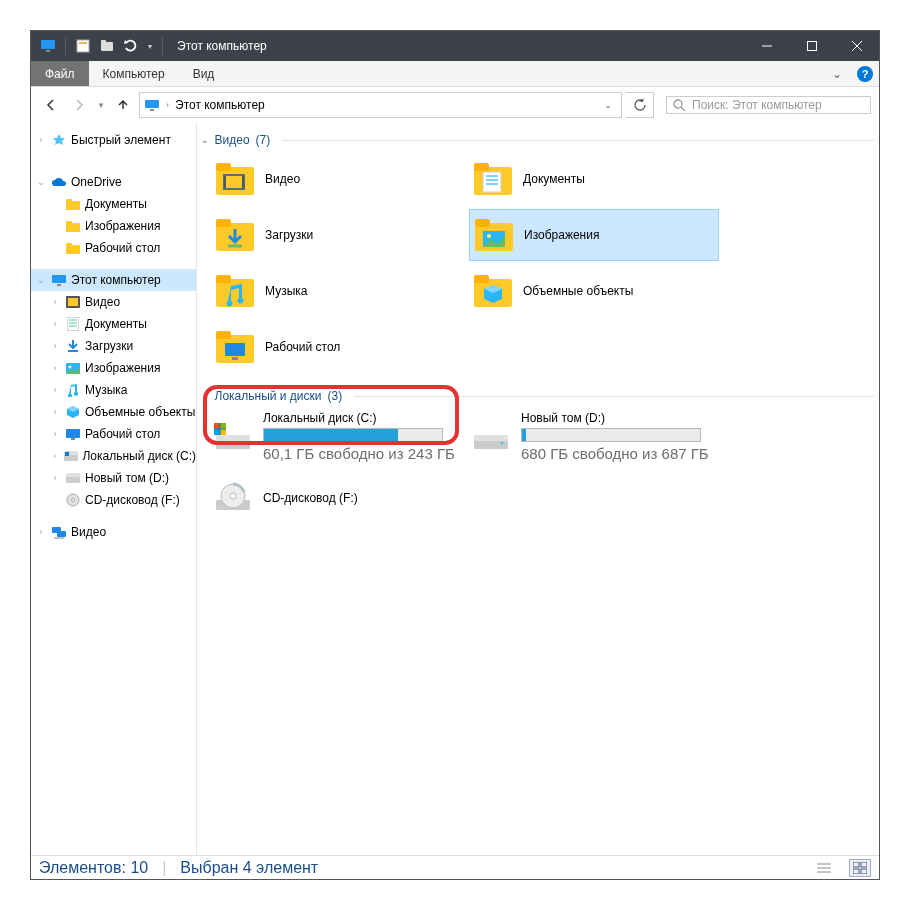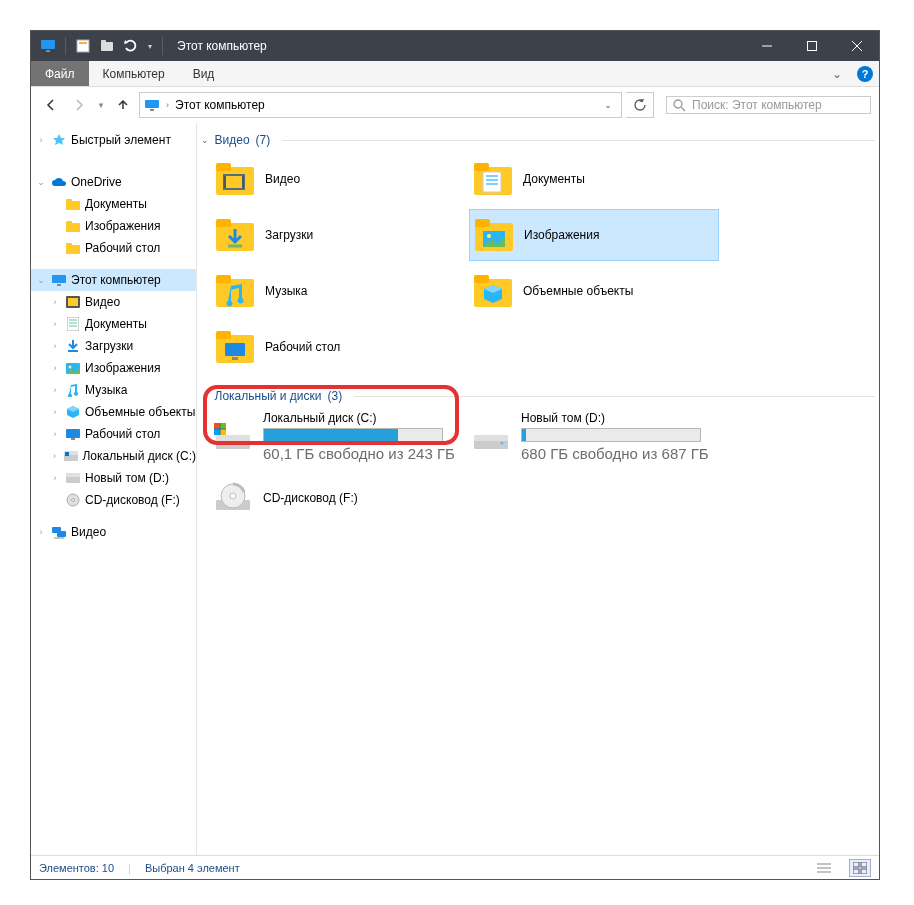--- a/index.html
+++ b/index.html
@@ -67,21 +67,21 @@
 .drive-item { display: flex; align-items: center; gap: 10px; padding: 2px; }
 .drive-item .dicon { width: 40px; height: 40px; display: flex; align-items: center; justify-content: center; }
 .drive-info { flex: 1; display: flex; flex-direction: column; gap: 3px; }
 .drive-name { color: #000; }
 .drive-bar { width: 180px; height: 14px; border: 1px solid #b8b8b8; background: #eaeaea; position: relative; }
 .drive-bar .fill { position: absolute; left: 0; top: 0; bottom: 0; background: #26a0da; }
 .drive-free { color: #6d6d6d; font-size: 15px; }
 .drive-highlight { position: absolute; border: 4px solid #e53131; border-radius: 14px; pointer-events: none; }
 
 
-.statusbar { height: 24px; border-top: 1px solid #ddd; display: flex; align-items: center; font-size: 11px; color: #1a4e8a; padding: 0 8px; gap: 14px; }
+.statusbar { height: 24px; border-top: 1px solid #ddd; display: flex; align-items: center; font-size: 16px; color: #1a4e8a; padding: 0 8px; gap: 14px; }
 .statusbar .sspacer { flex: 1; }
 .statusbar .viewbtn { width: 22px; height: 18px; display: flex; align-items: center; justify-content: center; color: #666; border: 1px solid transparent; }
 .statusbar .viewbtn.active { border-color: #aac; background: #e8f0fb; }
 
 
 svg { display: block; }
 .monitor-icon rect.screen { fill: #2196f3; }
 .monitor-icon rect.stand { fill: #888; }
 
 </style>

